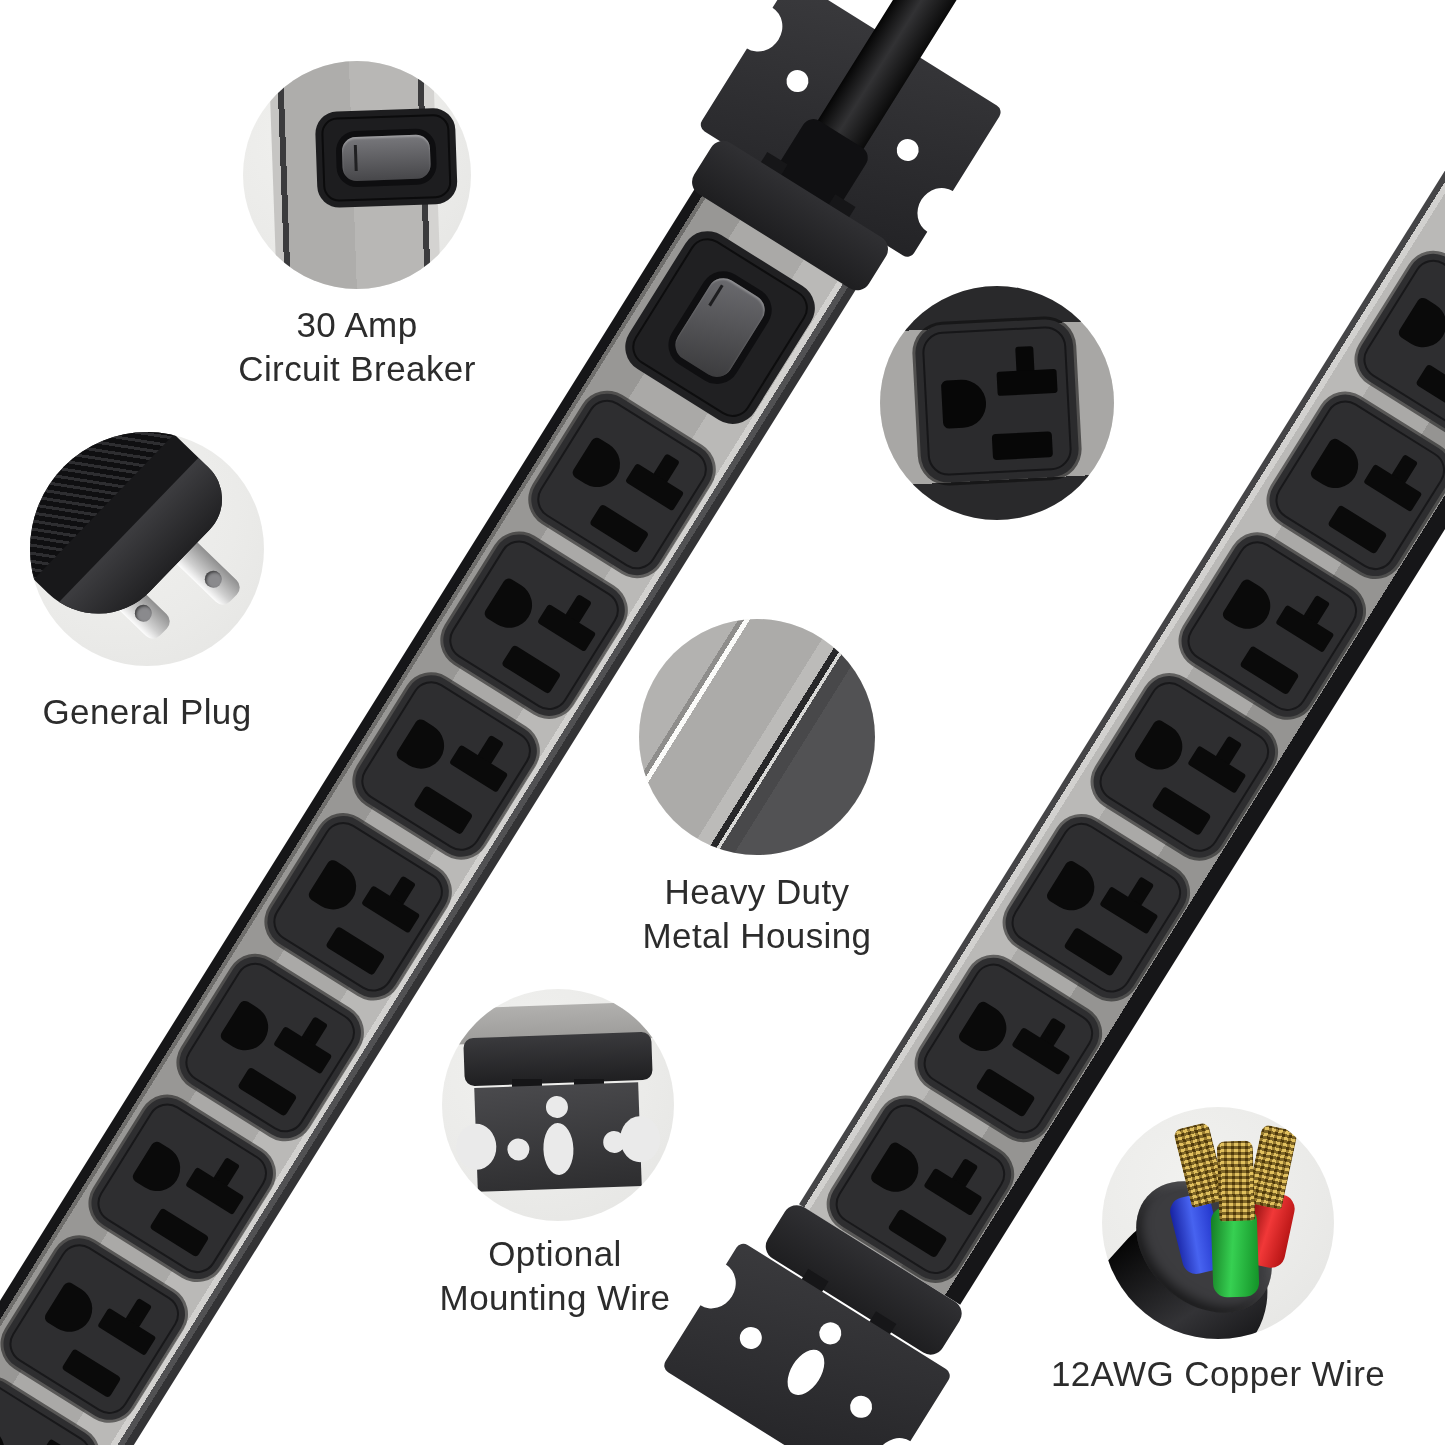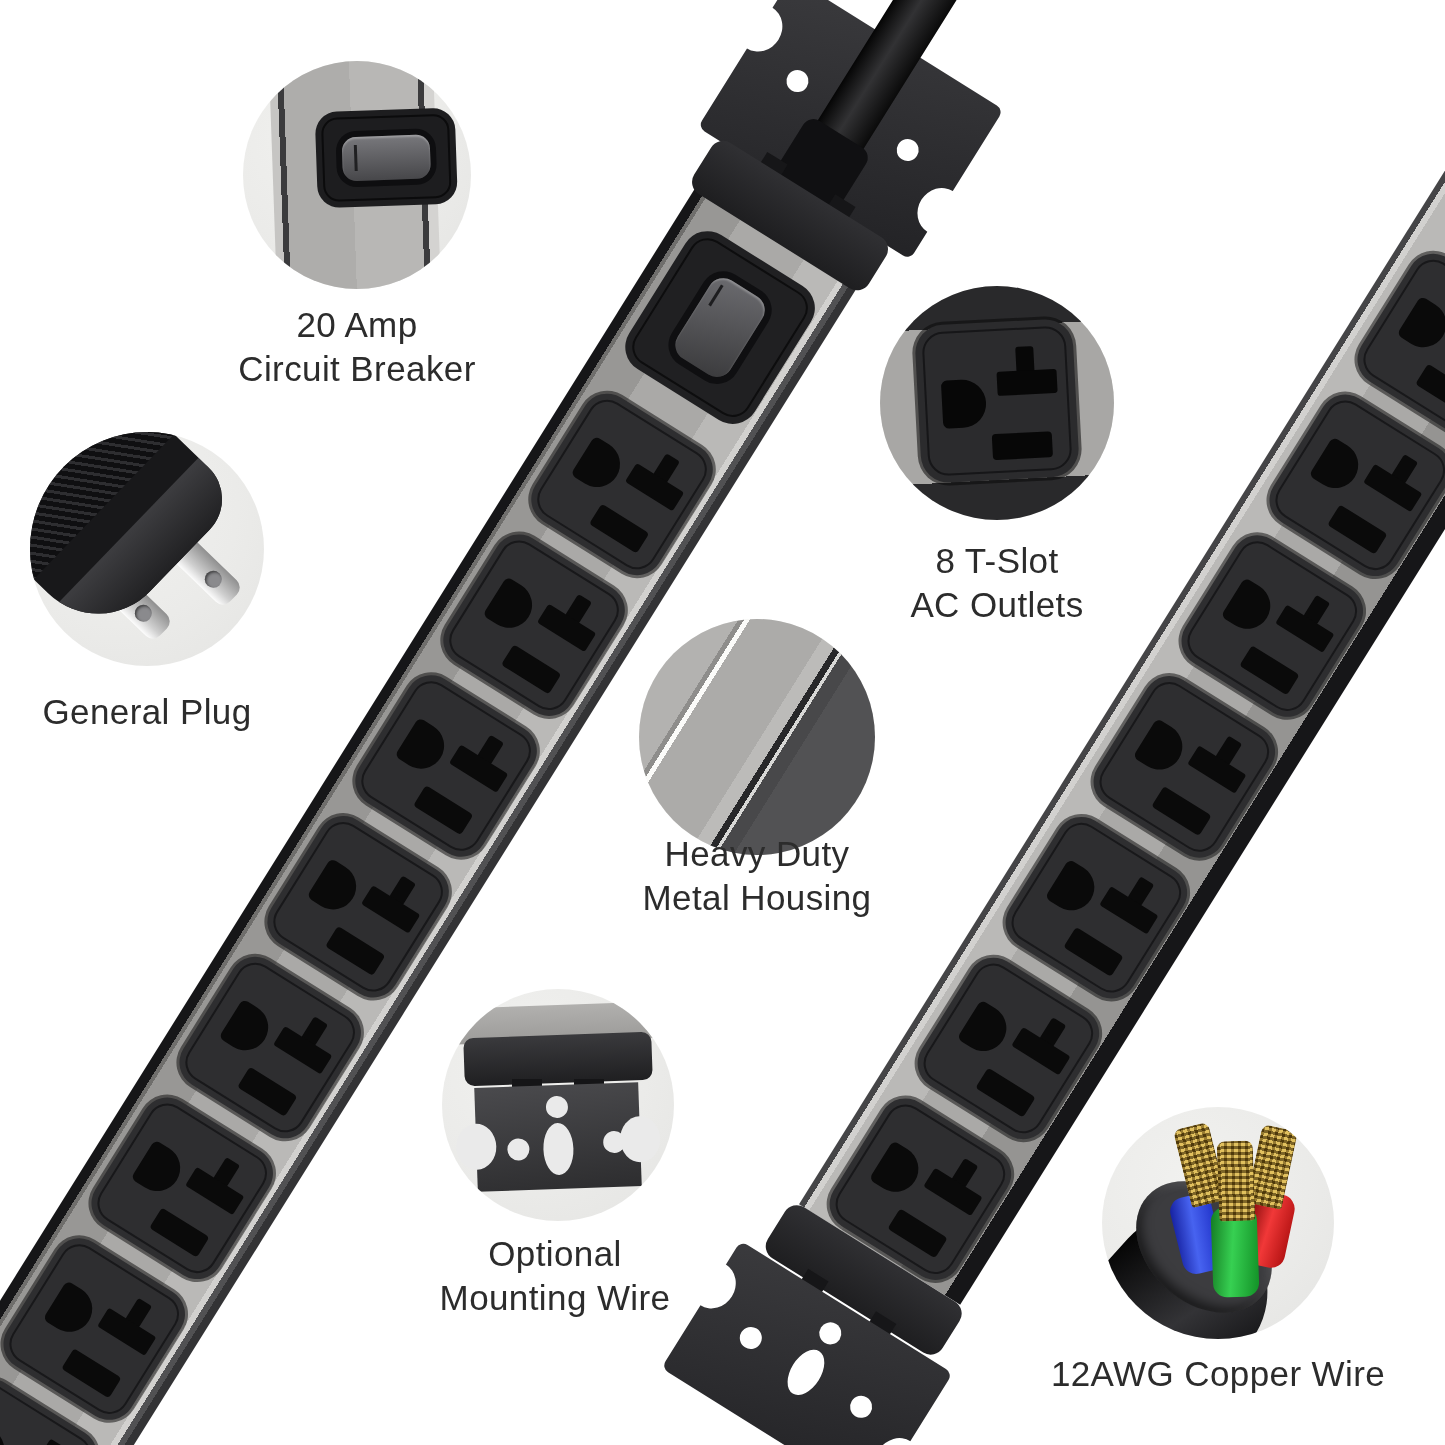--- a/index.html
+++ b/index.html
@@ -231,21 +231,21 @@
       </div>
     </div>
 
   <div class="inset" style="left:243px;top:61px;width:228px;height:228px">
     <div class="bi-band">
       <div class="bi-breaker">
           <div class="bi-rocker"></div>
         </div>
     </div>
   </div>
-  <div class="feature-label" style="left:127px;top:303px">20 Amp
+  <div class="feature-label" style="left:127px;top:303px">30 Amp
 Circuit Breaker</div>
 
   <div class="inset" style="left:30px;top:432px;width:234px;height:234px">
     <div style="left:0;top:0;width:100%;height:100%">
       <div class="pi-prong" style="left:146px;top:66px;transform:rotate(-46deg)">
           <div class="pi-hole"></div>
         </div>
       <div class="pi-prong" style="left:76px;top:100px;transform:rotate(-46deg)">
           <div class="pi-hole"></div>
         </div>
@@ -256,27 +256,25 @@
 
   <div class="inset" style="left:880px;top:286px;width:234px;height:234px">
     <div class="oi-band"></div>
     <div class="oi-outlet">
       <div class="oi-d"></div>
         <div class="oi-tstem"></div>
         <div class="oi-tbar"></div>
         <div class="oi-slot"></div>
     </div>
   </div>
-  <div class="feature-label" style="left:767px;top:539px">8 T-Slot
-AC Outlets</div>
 
   <div class="inset" style="left:639px;top:619px;width:236px;height:236px">
     <div class="hi-metal"></div>
   </div>
-  <div class="feature-label" style="left:527px;top:832px">Heavy Duty
+  <div class="feature-label" style="left:527px;top:870px">Heavy Duty
 Metal Housing</div>
 
   <div class="inset" style="left:442px;top:989px;width:232px;height:232px">
     <div style="left:0;top:0;width:100%;height:100%">
       <div class="mi-band"></div>
       <div class="mi-cap"></div>
       <div class="mi-latch" style="left:70px"></div>
       <div class="mi-latch" style="left:132px"></div>
       <div class="mi-plate">
         <div class="mi-hole" style="left:71px;top:11px;width:22px;height:22px"></div>

